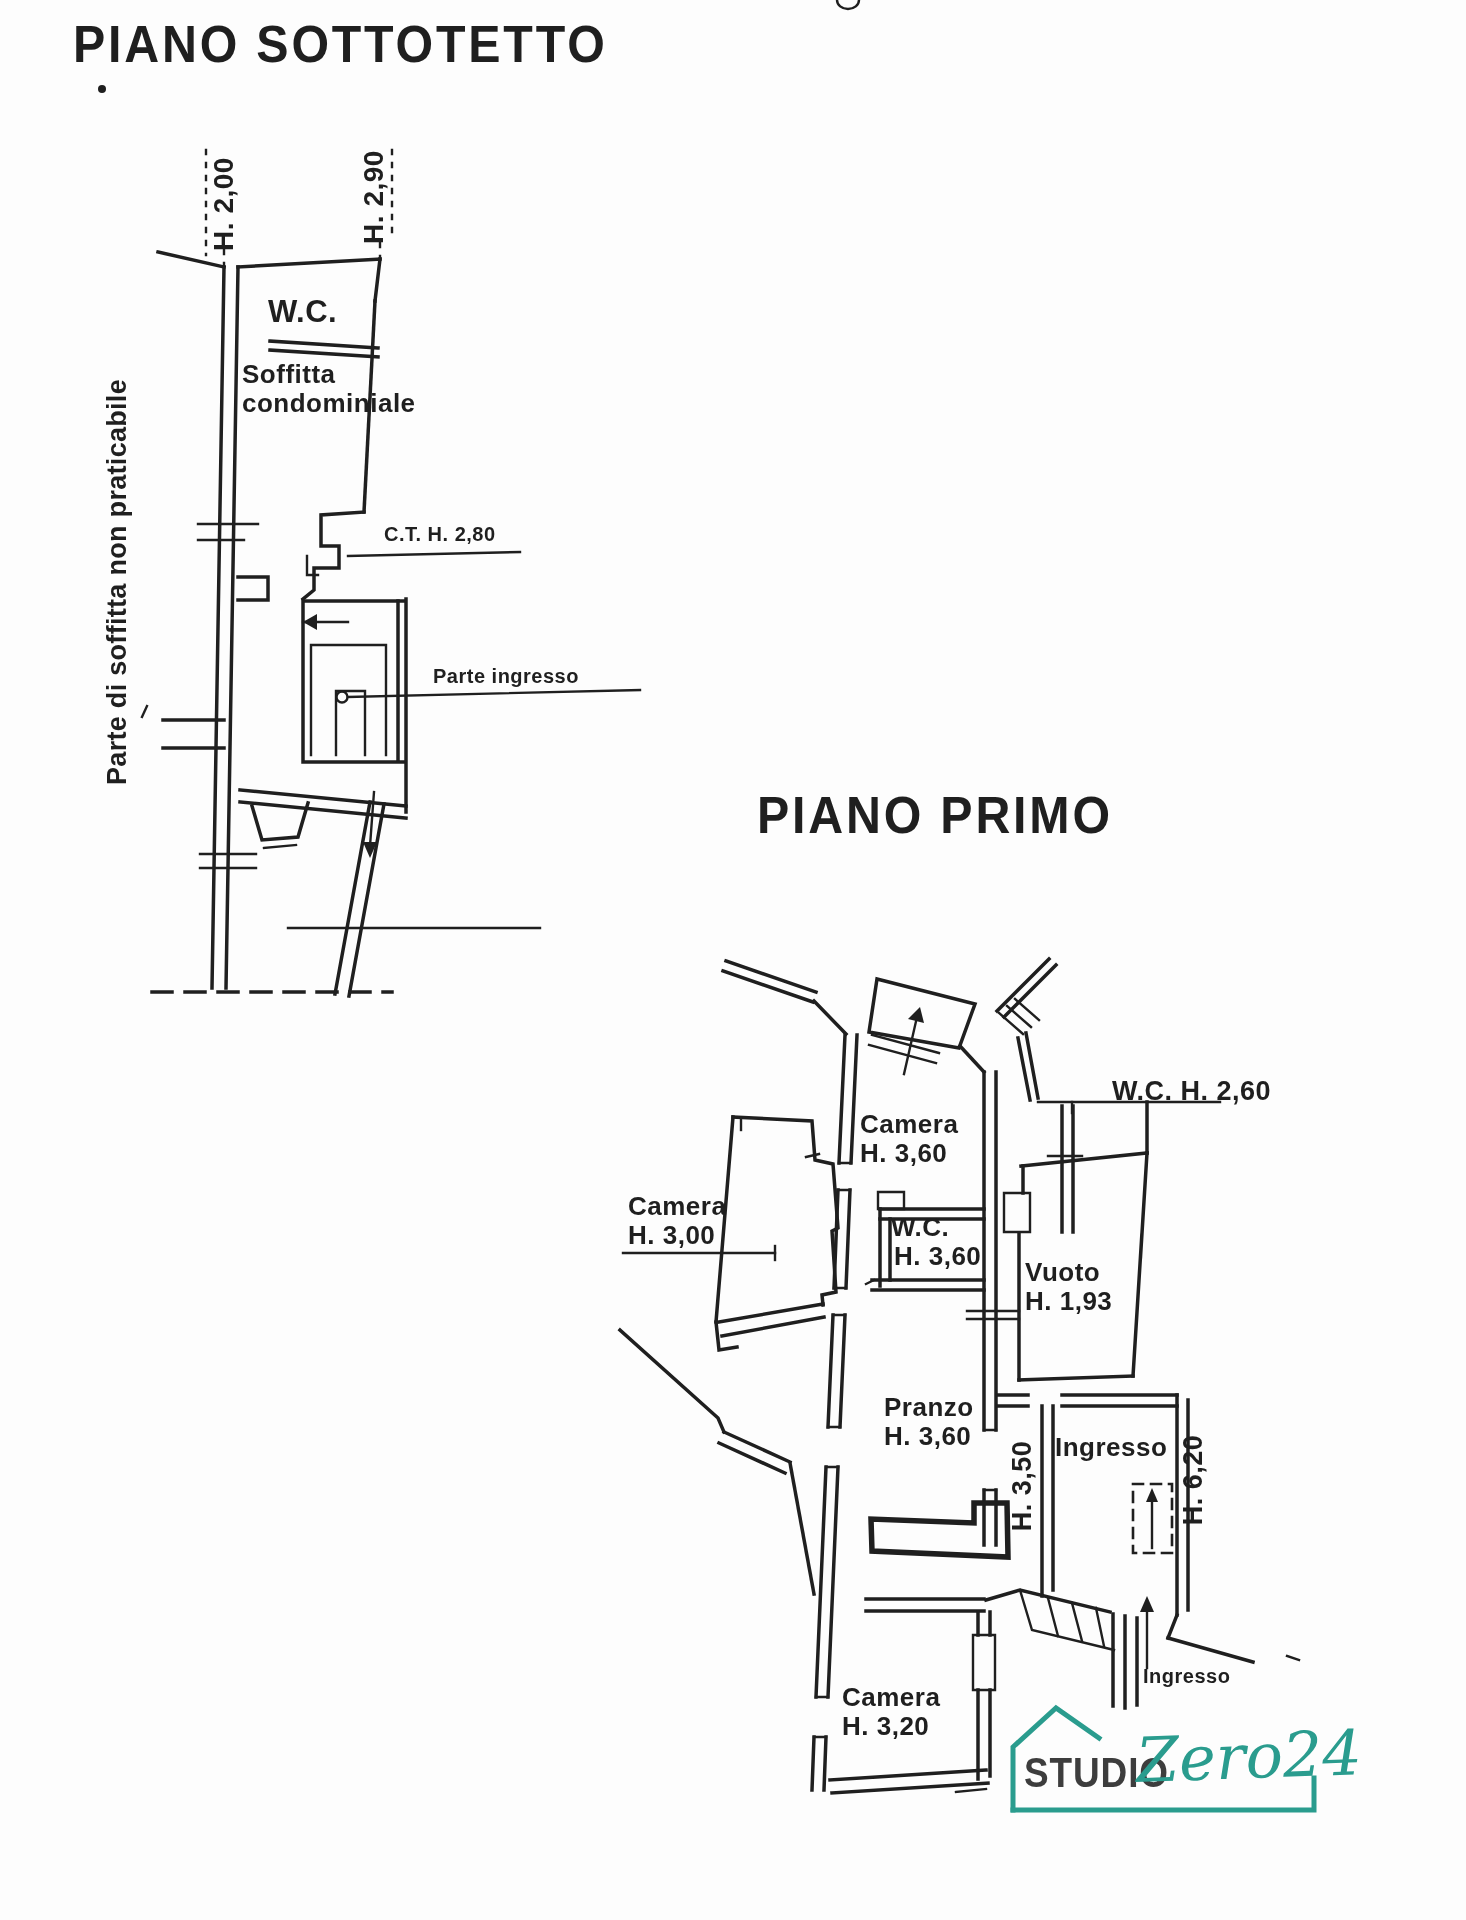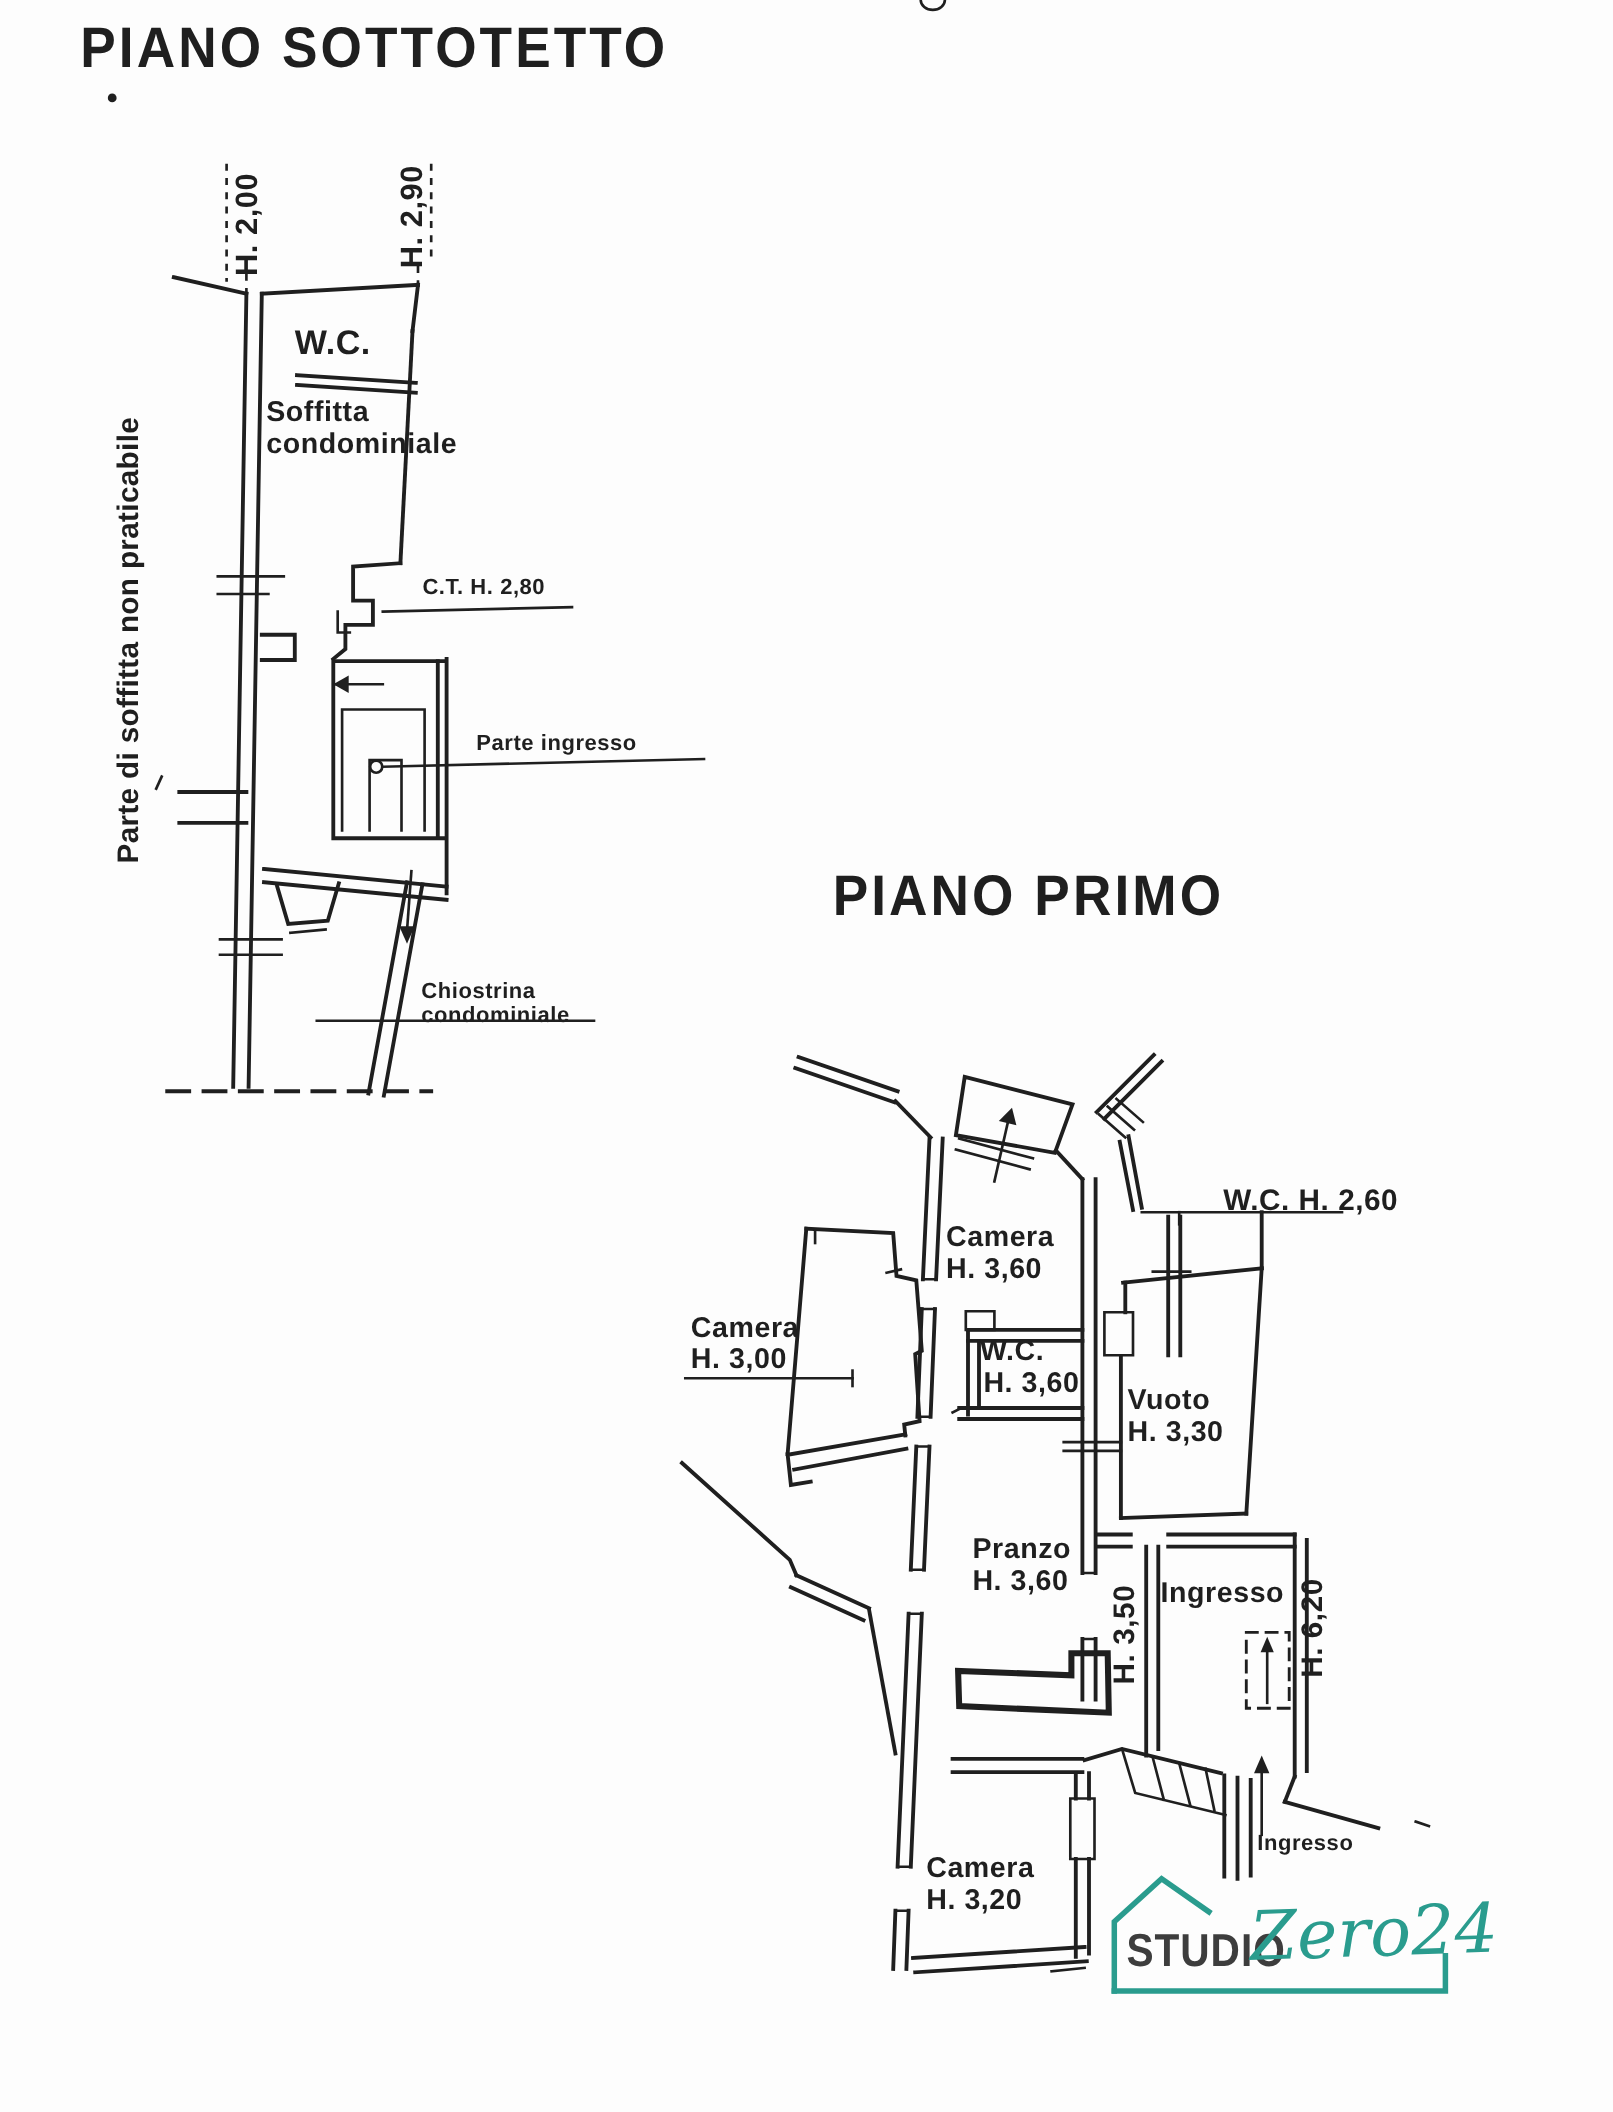--- a/index.html
+++ b/index.html
@@ -203,41 +203,37 @@
   <div class="lbl rot s28" style="left:224px; top:204px;">H. 2,00</div>
   <div class="lbl rot s28" style="left:374px; top:197px;">H. 2,90</div>
   <div class="lbl s31" style="left:268px; top:295px; position:absolute;">W.C.</div>
   <div class="lbl s30" style="left:242px; top:360px; position:absolute;">
     <span>Soffitta</span>
     <span>condominiale</span>
   </div>
   <div class="lbl rot s27" style="left:117px; top:582px; letter-spacing:.3px;">Parte di soffitta non praticabile</div>
   <div class="lbl s29" style="left:384px; top:523px; position:absolute;">C.T. H. 2,80</div>
   <div class="lbl s29" style="left:433px; top:665px; position:absolute;">Parte ingresso</div>
-  <div class="lbl s29" style="left:383px; top:890px; position:absolute;">
-    <span>Chiostrina</span>
-    <span>condominiale</span>
-  </div>
 
   <div class="lbl s30" style="left:860px; top:1110px; position:absolute;">
     <span>Camera</span>
     <span>H. 3,60</span>
   </div>
   <div class="lbl s27" style="left:1112px; top:1076px; position:absolute;">W.C. H. 2,60</div>
   <div class="lbl s30" style="left:628px; top:1192px; position:absolute;">
     <span>Camera</span>
     <span>H. 3,00</span>
   </div>
   <div class="lbl s30" style="left:891px; top:1213px; position:absolute;">
     <span>W.C.</span>
     <span style="margin-left:3px;">H. 3,60</span>
   </div>
   <div class="lbl s30" style="left:1025px; top:1258px; position:absolute;">
     <span>Vuoto</span>
-    <span>H. 3,30</span>
+    <span>H. 1,93</span>
   </div>
   <div class="lbl s30" style="left:857px; top:1393px; position:absolute;margin-left:27px;">
     <span>Pranzo</span>
     <span>H. 3,60</span>
   </div>
   <div class="lbl rot s27" style="left:1022px; top:1486px;">H. 3,50</div>
   <div class="lbl s30" style="left:1055px; top:1433px; position:absolute;">Ingresso</div>
   <div class="lbl rot s27" style="left:1193px; top:1480px;">H. 6,20</div>
   <div class="lbl s30" style="left:842px; top:1683px; position:absolute;">
     <span>Camera</span>

